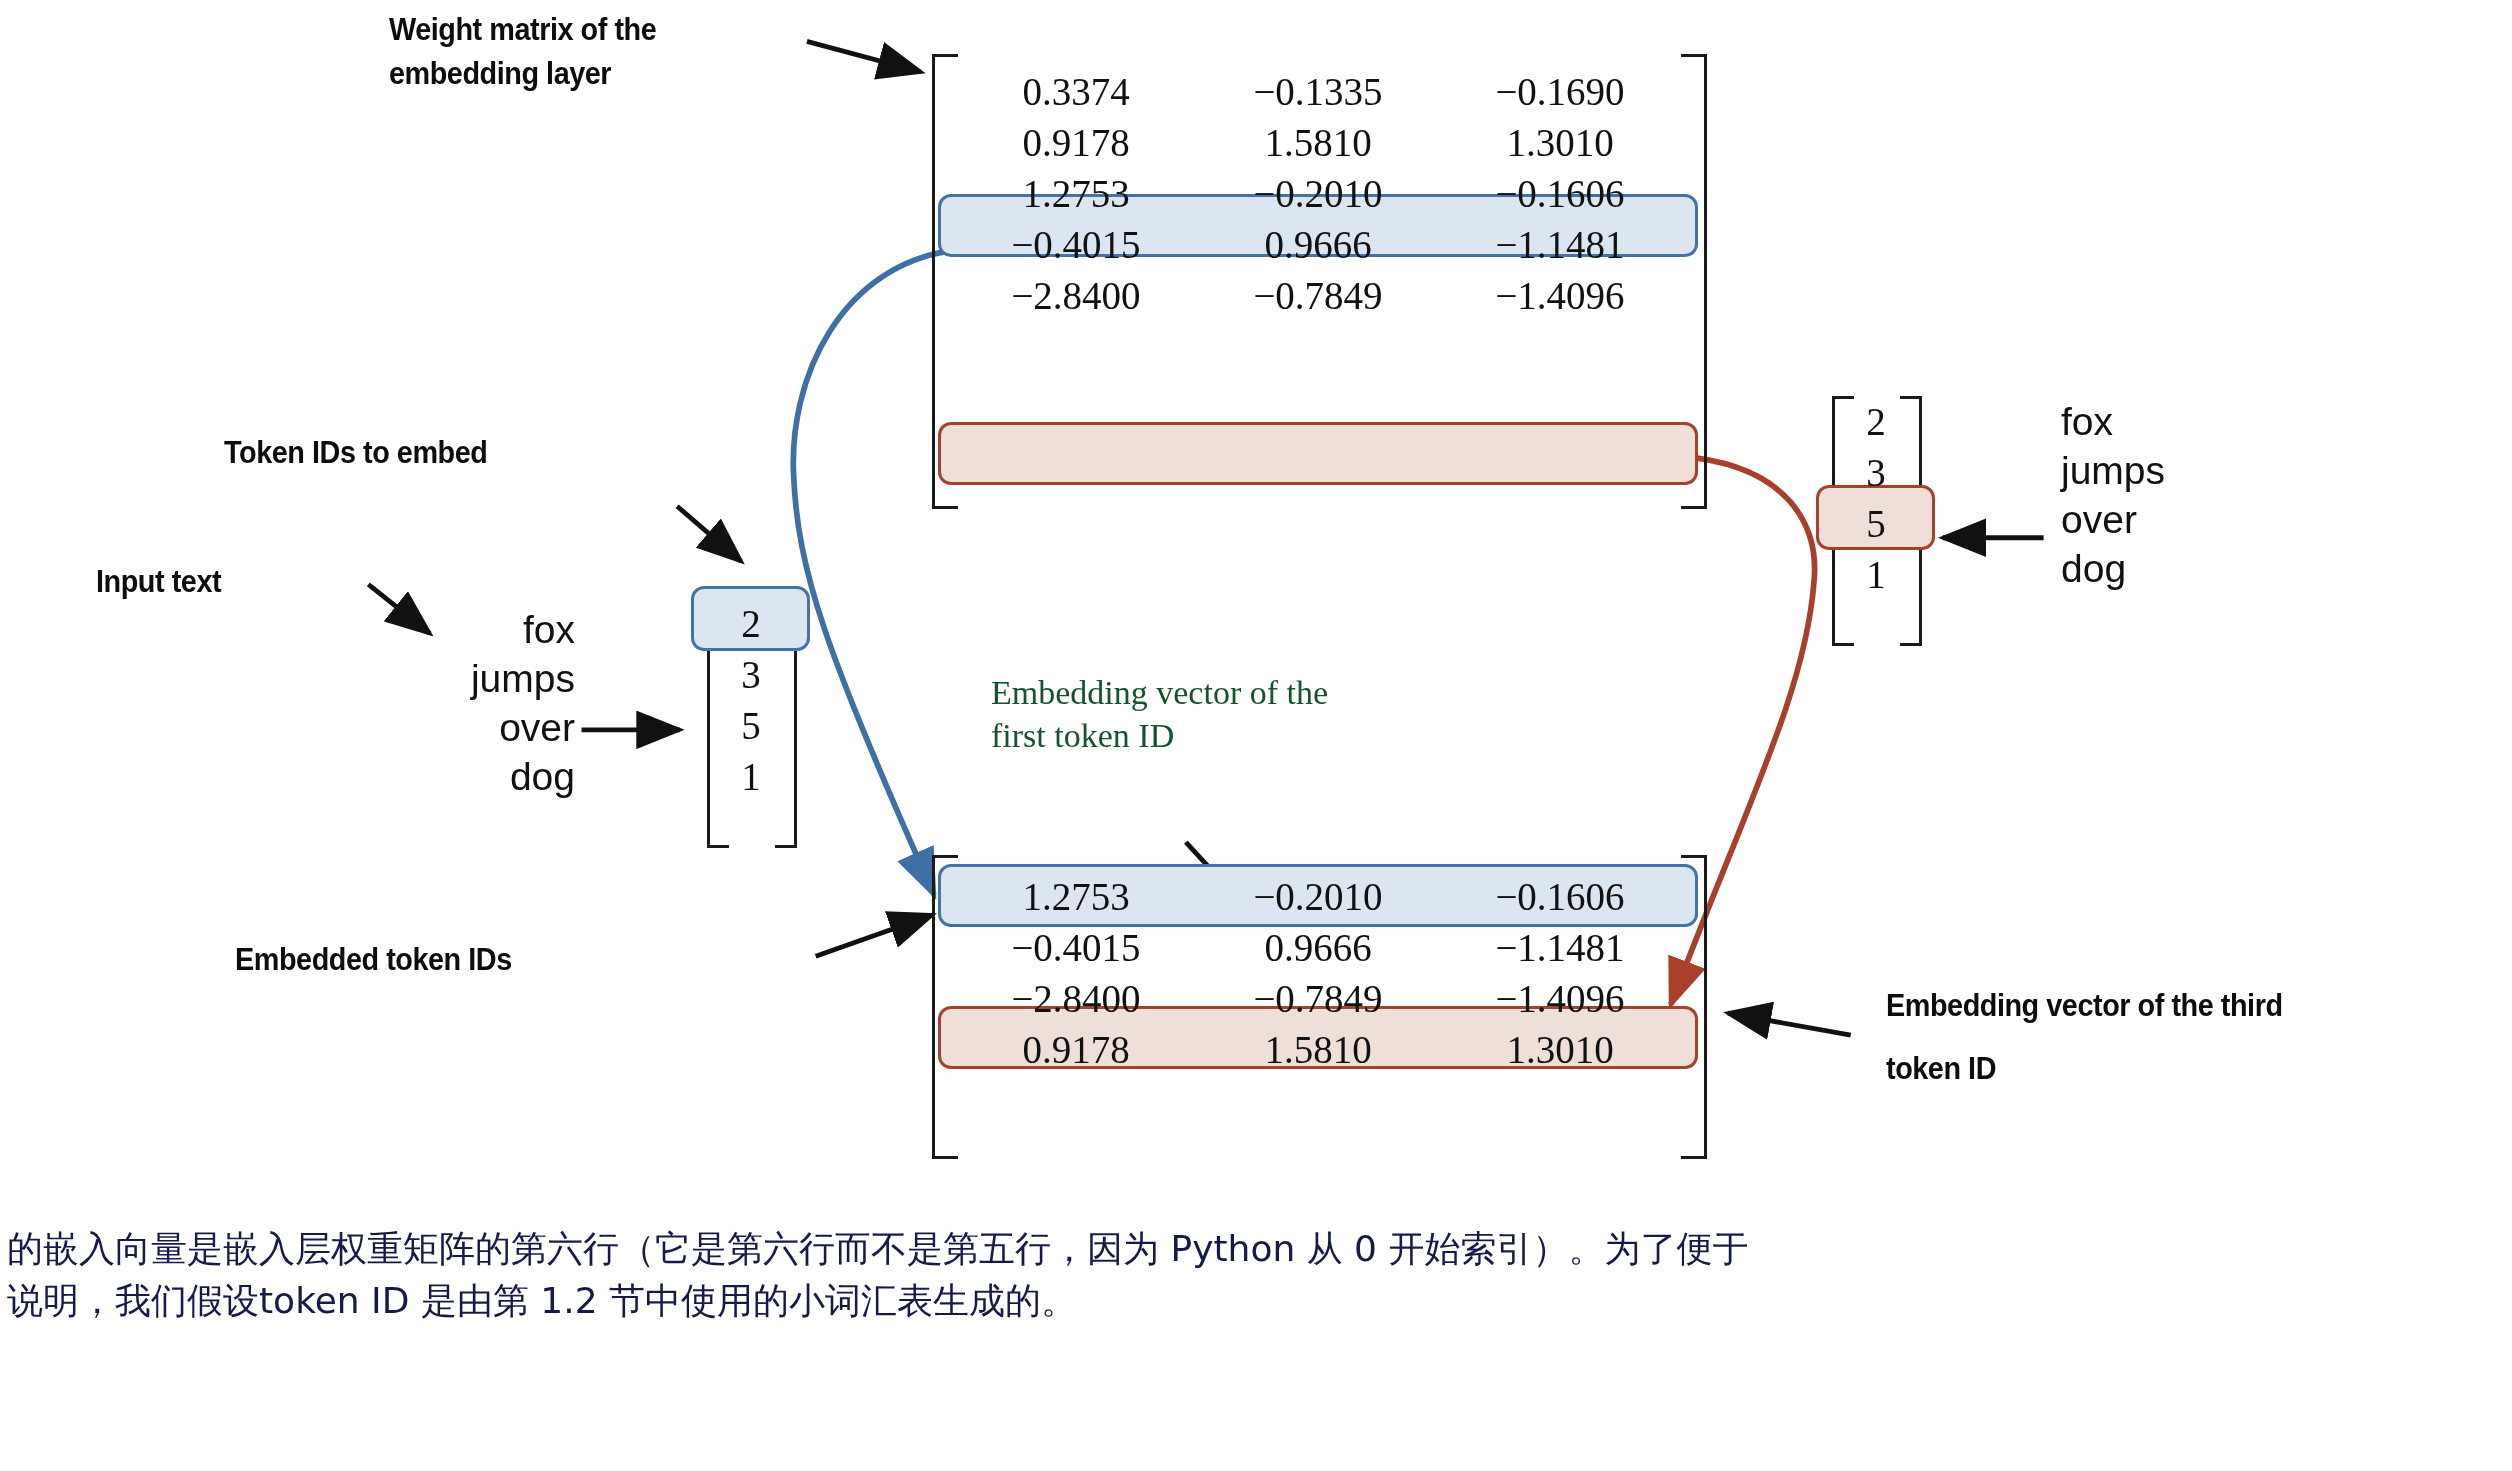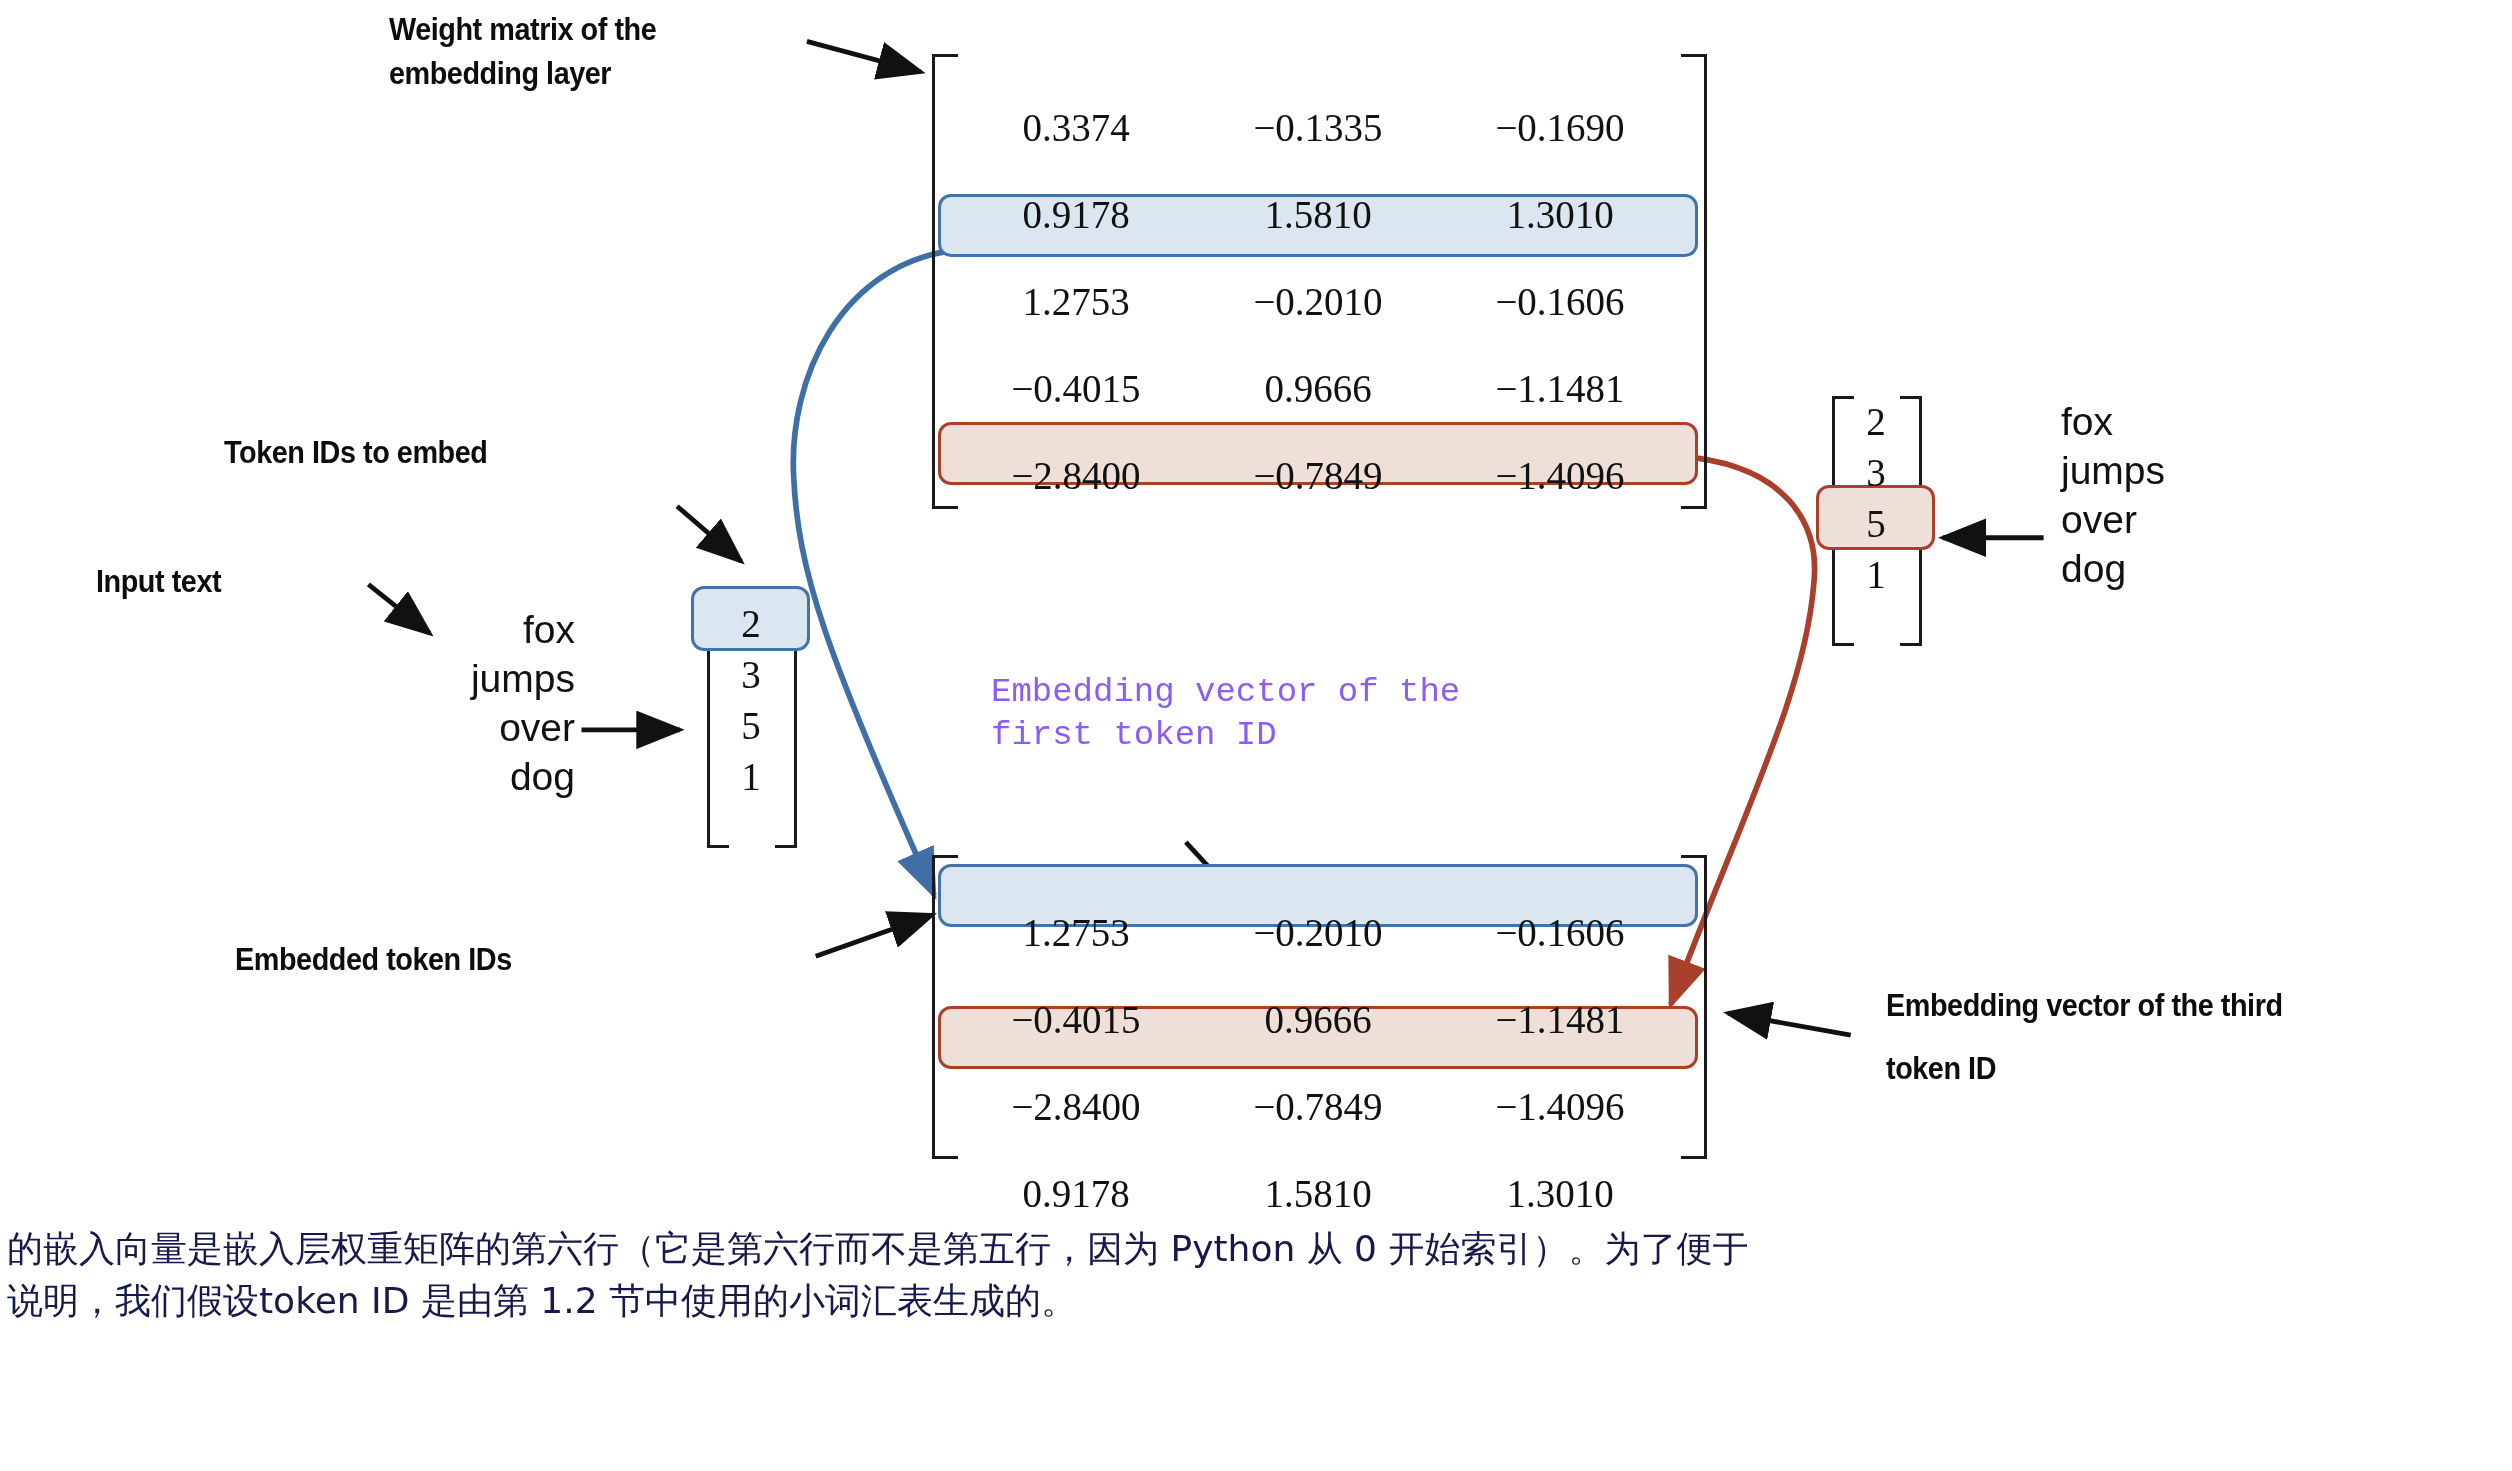--- a/index.html
+++ b/index.html
@@ -16,41 +16,41 @@
     color:#0d0d0d;
     letter-spacing:-0.5px;
     transform:scaleX(0.9);
     transform-origin:left top;
     white-space:pre-line;
   }
 
   
   .plain-label{
     position:absolute;
-    font-family:Liberation Mono, monospace;
+    font-family:Liberation Serif, serif;
     font-weight:400;
     font-size:34px;
     line-height:43px;
-    color:#8b5cf6;
+    color:#14532d;
     white-space:pre-line;
   }
 
   
   .words{
     position:absolute;
     font-family:"Liberation Sans","DejaVu Sans",sans-serif;
     font-size:39px;
     line-height:49px;
     color:#111;
     text-align:right;
   }
 
   
   .matrix{position:absolute;}
-  .mrow{display:flex;margin-top:36px;}
+  .mrow{display:flex;}
   .mcell{
     font-family:"Liberation Serif","DejaVu Serif",serif;
     font-size:39px;
     line-height:51px;
     color:#111;
     text-align:center;
     white-space:pre;
   }
   
   .brk{position:absolute;border:3.1px solid #1a1a1a;}

